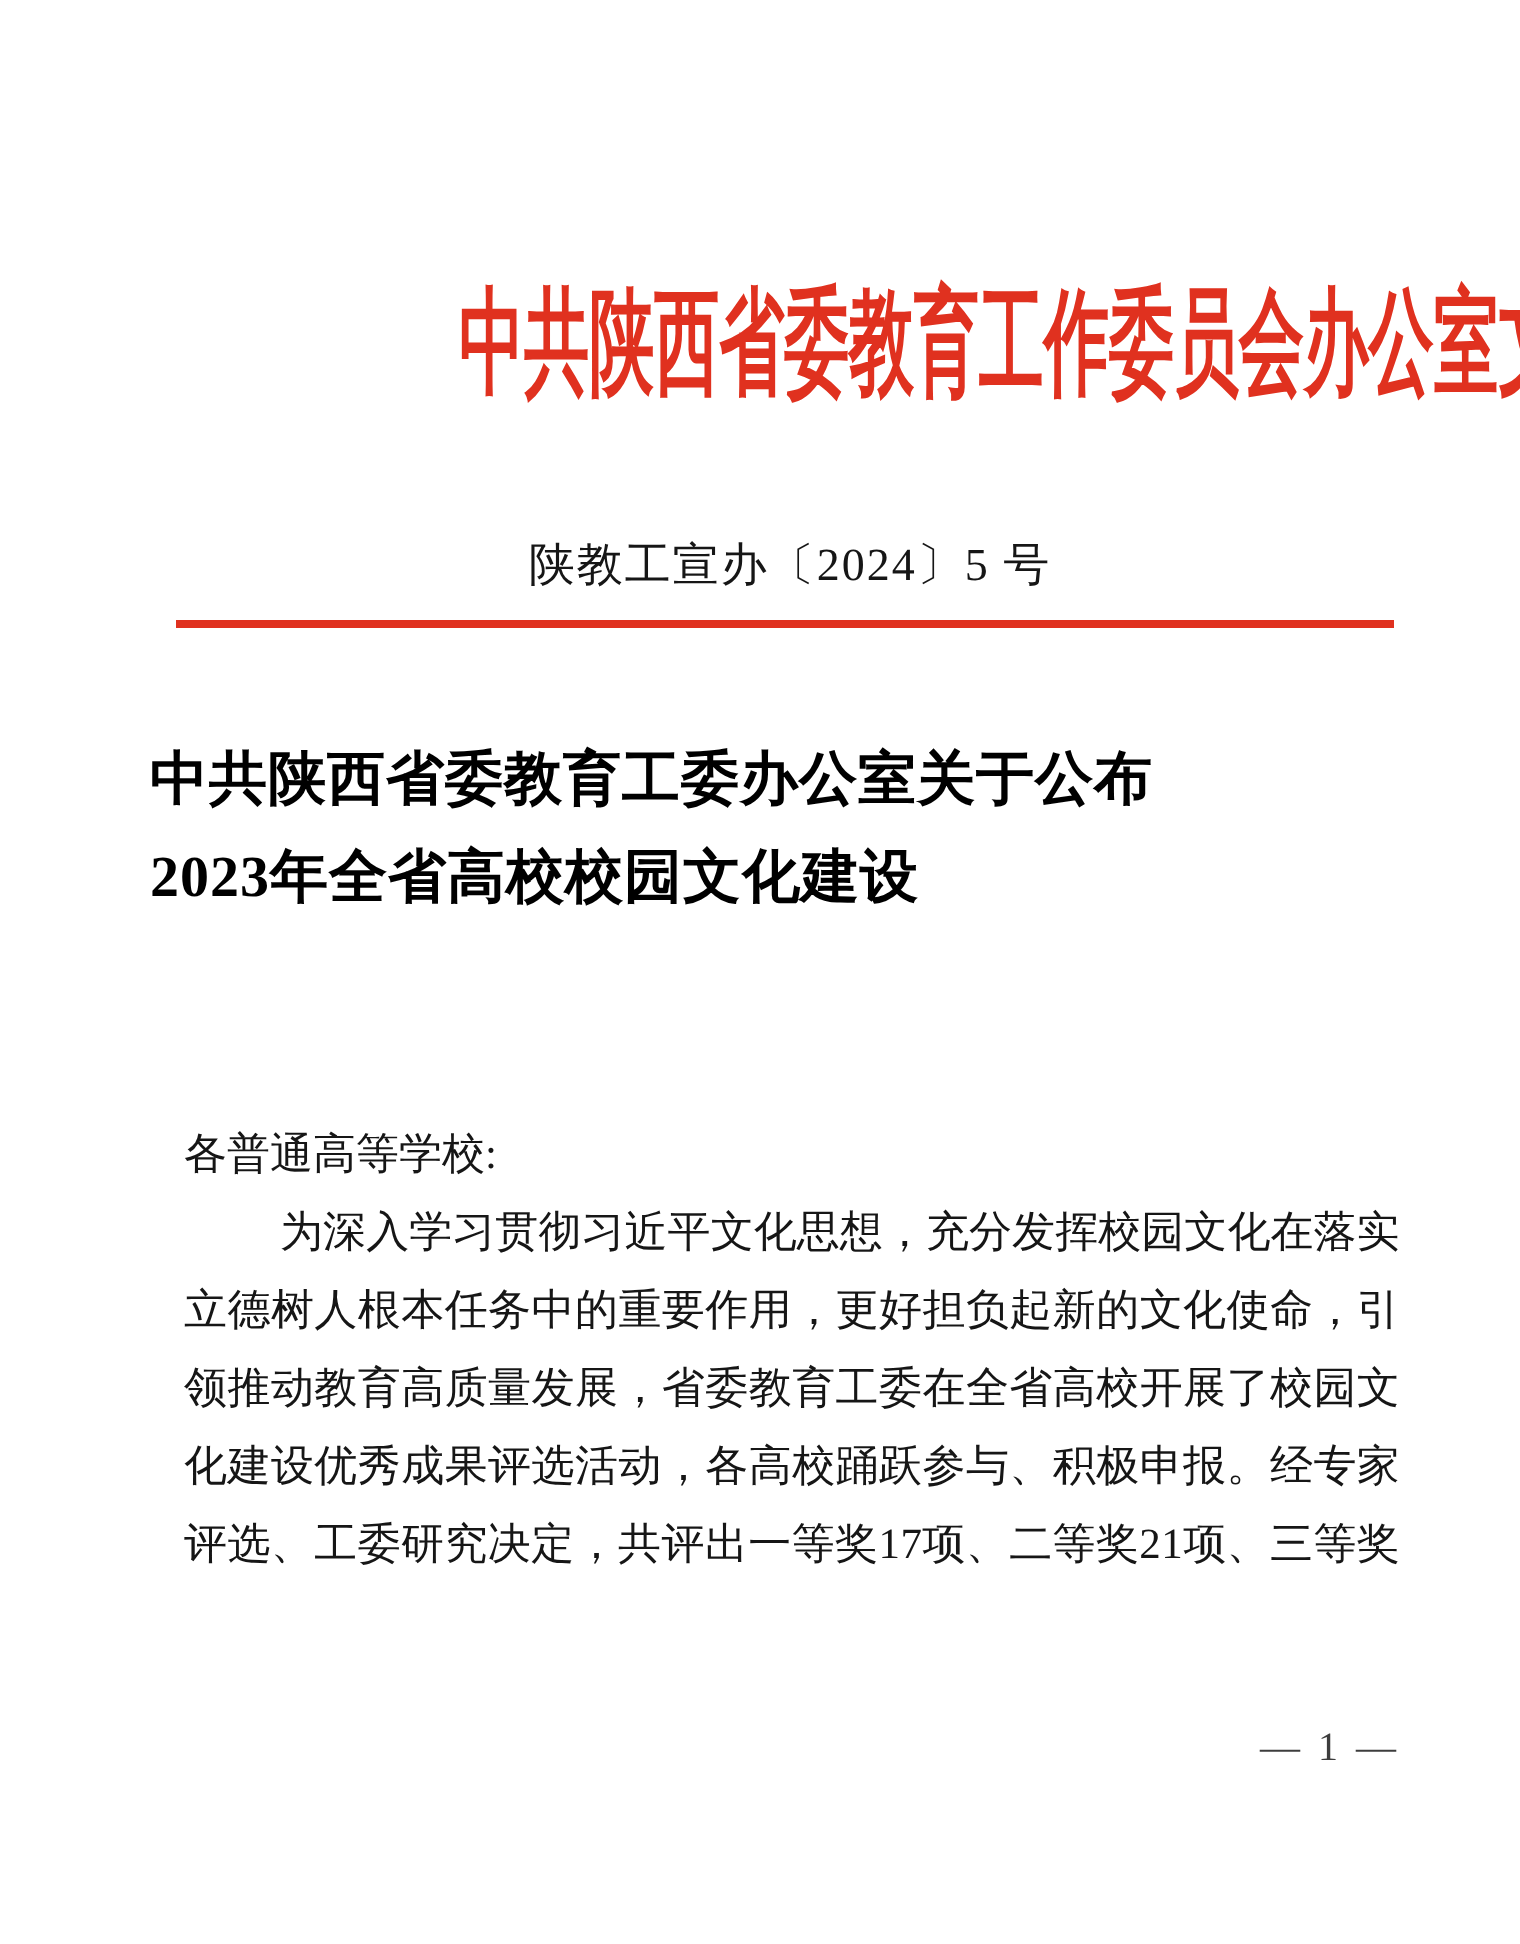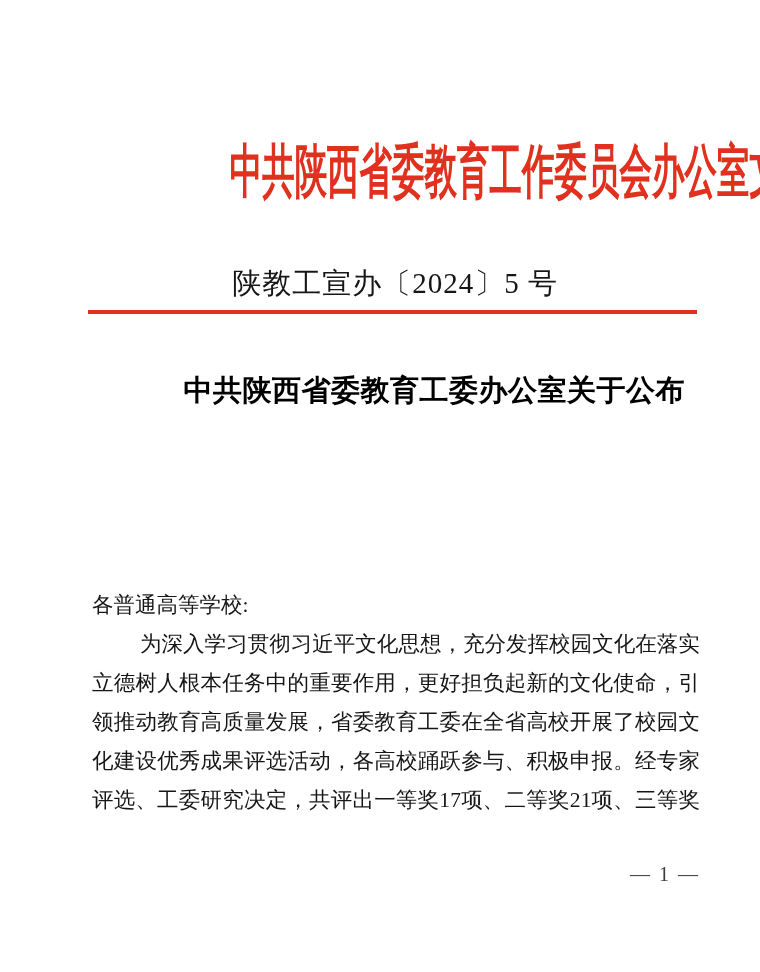--- a/index.html
+++ b/index.html
@@ -38,21 +38,21 @@
     white-space: nowrap;
   }
 
   
   .doc-number {
     position: absolute;
     top: 268px;
     left: 90px;
     width: 610px;
     text-align: center;
-    font-size: 29px;
+    font-size: 23px;
     line-height: 30px;
     letter-spacing: 1px;
     color: #161616;
   }
 
   
   .red-rule {
     position: absolute;
     top: 310px;
     left: 88px;
@@ -60,37 +60,36 @@
     height: 4px;
     background: var(--accent, #e0311f);
   }
 
   
   .doc-title {
     position: absolute;
     top: 366px;
     left: 75px;
     width: 610px;
-    text-align: right;
+    text-align: left;
     font-weight: bold;
     font-size: 29px;
     line-height: 49px;
     color: #000000;
     letter-spacing: 0.5px;
   }
 
   
   .body-block {
     position: absolute;
     top: 558px;
     left: 92px;
     width: 608px;
     font-size: 21.5px;
     color: #161616;
-    margin-top: 28px;
   }
   .body-line {
     height: 39px;
     line-height: 39px;
     white-space: nowrap;
   }
   .body-line.justify {
     display: flex;
     justify-content: space-between;
     white-space: normal;
@@ -118,20 +117,21 @@
   <div class="red-header">
     <span class="red-header-text">中共陕西省委教育工作委员会办公室文件</span>
   </div>
 
   <div class="doc-number">陕教工宣办〔2024〕5 号</div>
 
   <div class="red-rule"></div>
 
   <div class="doc-title">
     <div class="title-line">中共陕西省委教育工委办公室关于公布</div>
+    <div class="title-line">2023年全省高校校园文化建设</div>
   </div>
 
   <div class="body-block">
     <div class="body-line">各普通高等学校:</div>
     <div class="body-line justify indent">
         <span>为</span>
         <span>深</span>
         <span>入</span>
         <span>学</span>
         <span>习</span>

